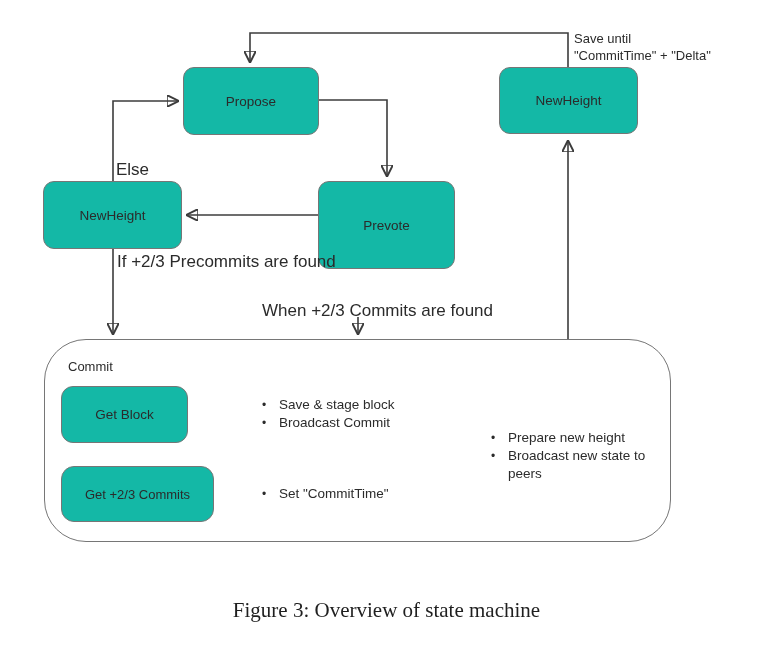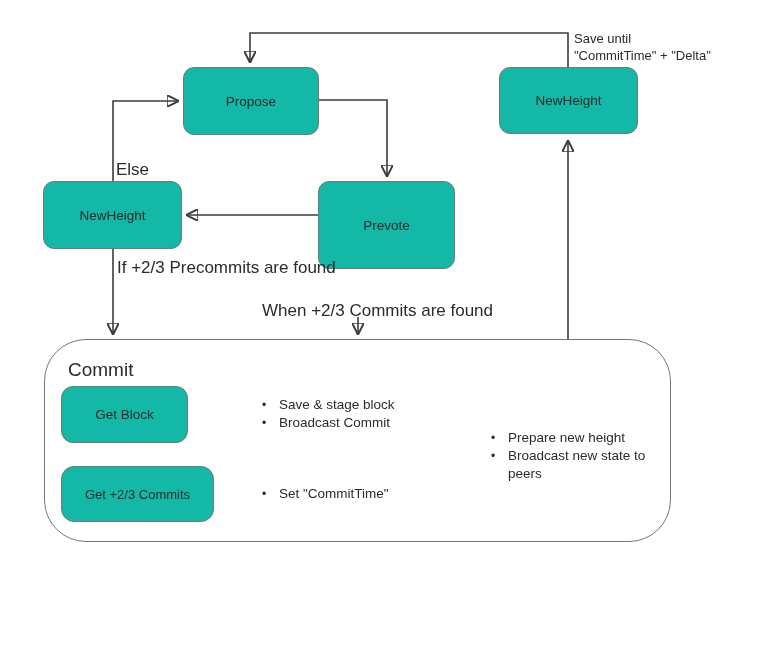--- a/index.html
+++ b/index.html
@@ -42,21 +42,21 @@
     position: absolute;
     left: 44px; top: 339px;
     width: 627px; height: 203px;
     border: 1.6px solid #767676;
     border-radius: 42px;
     background: #ffffff;
   }
   .commit-title {
     position: absolute;
     left: 68px; top: 359px;
-    font-size: 19px;
+    font-size: 13px;
   }
   .edge-label {
     position: absolute;
     font-size: 17px;
     white-space: nowrap;
     color: #2b2b2b;
   }
   .wait-label {
     position: absolute;
     left: 574px; top: 30px;
@@ -137,21 +137,21 @@
   <div class="box" style="left:61px; top:386px; width:127px; height:57px; border-radius:12px;">
     <span>Get Block</span>
   </div>
 
   <div class="box" style="left:61px; top:466px; width:153px; height:56px; border-radius:13px; font-size:13px;">
     <span>Get +2/3 Commits</span>
   </div>
 
   <div class="edge-label" style="left:116px; top:160px;">Else</div>
 
-  <div class="edge-label" style="left:117px; top:252px;margin-top:6px;">If +2/3 Precommits are found</div>
+  <div class="edge-label" style="left:117px; top:252px;">If +2/3 Precommits are found</div>
 
   <div class="edge-label" style="left:262px; top:301px;">When +2/3 Commits are found</div>
 
   <div class="wait-label">
     <div>Save until</div>
     <div>"CommitTime" + "Delta"</div>
   </div>
 
   <div class="bullets" style="left:262px; top:396px;">
     <div class="row">
@@ -175,14 +175,15 @@
     <div class="row">
       <span class="dot">•</span>
       <span class="txt">Prepare new height</span>
     </div>
     <div class="row">
       <span class="dot">•</span>
       <span class="txt">Broadcast new state to peers</span>
     </div>
   </div>
 
+  <div class="caption">Figure 3: Overview of state machine</div>
 
 </div>
 
 </body></html>

